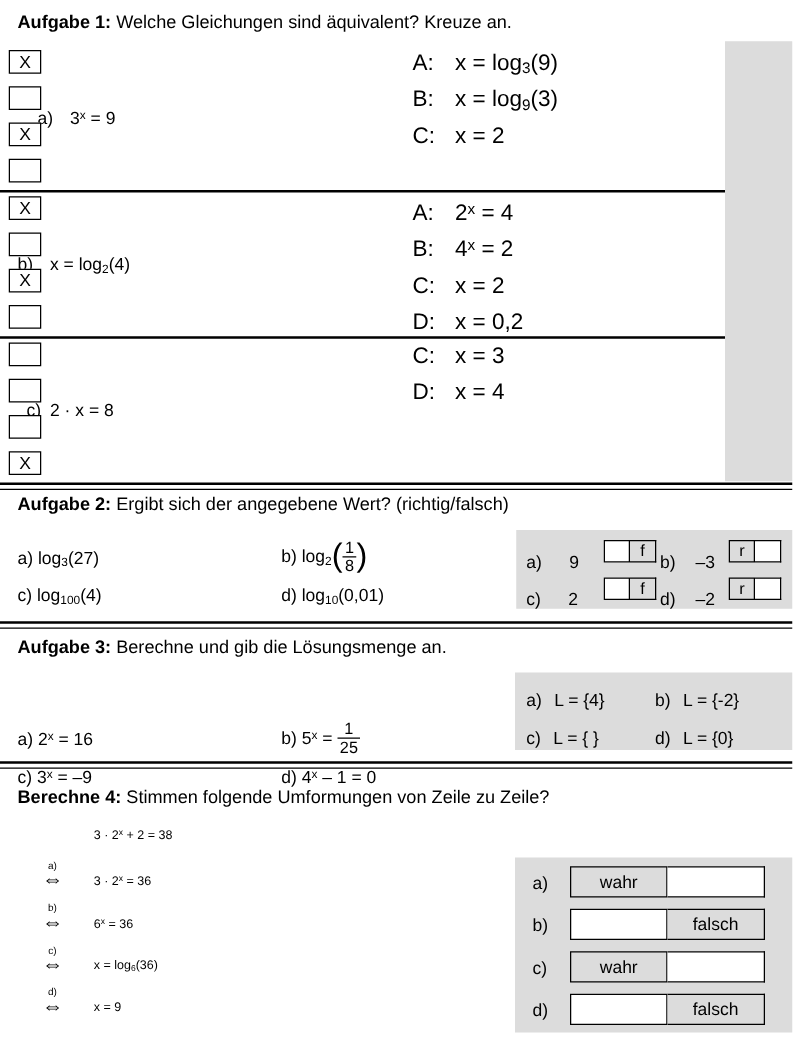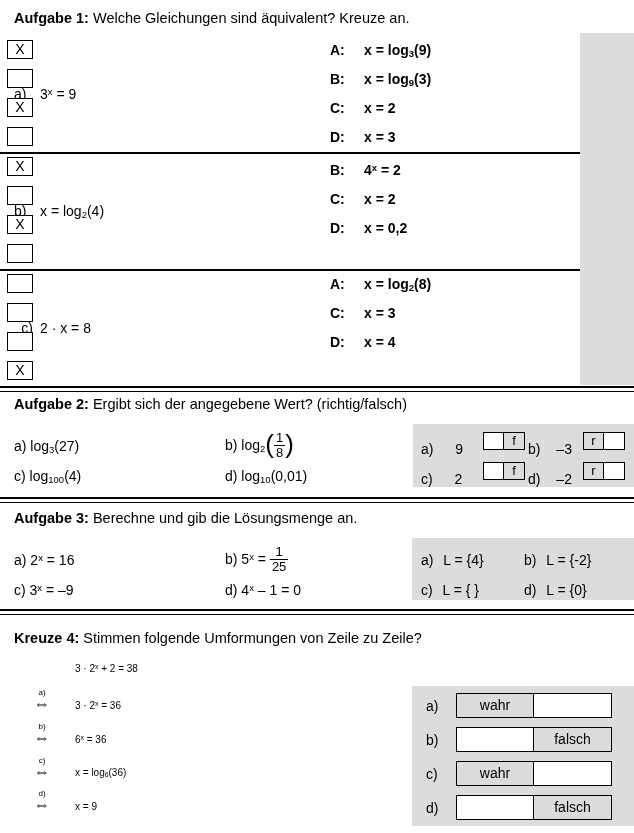--- a/index.html
+++ b/index.html
@@ -53,23 +53,22 @@
   }
   .a1-left .lbl { display: inline-block; width: 26px; }
   .a1-options {
     position: absolute;
     left: 330px;
     top: 0;
   }
   .a1-opt {
     height: 29px;
     line-height: 29px;
-    font-size: 14px;
-    white-space: nowrap;
-    font-weight: bold;
+    font-size: 18px;
+    white-space: nowrap;
   }
   .a1-opt .ol { display: inline-block; width: 34px; }
 
   .a1-graycol {
     position: absolute;
     left: 580px;
     width: 54px;
     background: #dcdcdc;
   }
   .cbx {
@@ -121,20 +120,21 @@
   }
   .rfbox + .rfbox { border-left: 0; }
   .rfbox.marked { background: #dcdcdc; }
 
   
   #a3-title { position: absolute; left: 0; top: 510px; width: 634px; }
   .a3-q {
     position: absolute;
     font-size: 14px;
     white-space: nowrap;
+    margin-top: 31px;
   }
   .a3-gray {
     position: absolute;
     left: 412px;
     top: 538px;
     width: 222px;
     height: 62px;
     background: #dcdcdc;
   }
   .a3-ans {
@@ -234,60 +234,59 @@
 <div class="page">
 
   <div id="a1-title" class="task-title">
     <b>Aufgabe 1:</b>
     <span>Welche Gleichungen sind äquivalent? Kreuze an.</span>
   </div>
 
   <div class="a1-graycol" style="top:33px;height:352px;"></div>
 
   <div class="a1-block" style="top:36px;height:116px;">
-    <div class="a1-left" style="top:50px;">
+    <div class="a1-left" style="top:50px;margin-left:16px;">
       <span class="lbl">a)</span><span>3</span><sup>x</sup><span> = 9</span>
     </div>
     <div class="a1-options" style="top:0px;">
       <div class="a1-opt"><span class="ol">A:</span><span>x = log</span><sub>3</sub><span>(9)</span></div>
       <div class="a1-opt"><span class="ol">B:</span><span>x = log</span><sub>9</sub><span>(3)</span></div>
       <div class="a1-opt"><span class="ol">C:</span><span>x = 2</span><sub></sub><span></span></div>
-      <div class="a1-opt"><span class="ol">D:</span><span>x = 3</span><sub></sub><span></span></div>
     </div>
   </div>
   <div class="cbx" style="top:40px;">X</div>
   <div class="cbx" style="top:69px;"></div>
   <div class="cbx" style="top:98px;">X</div>
   <div class="cbx" style="top:127px;"></div>
 
   <hr class="hrule" style="position:absolute;left:0;top:152px;width:580px;">
 
   <div class="a1-block" style="top:153px;height:116px;">
     <div class="a1-left" style="top:50px;">
       <span class="lbl">b)</span><span>x = log</span><sub>2</sub><span>(4)</span>
     </div>
     <div class="a1-options" style="top:0px;">
+      <div class="a1-opt"><span class="ol">A:</span><span>2</span><sup>x</sup><span> = 4</span></div>
       <div class="a1-opt"><span class="ol">B:</span><span>4</span><sup>x</sup><span> = 2</span></div>
       <div class="a1-opt"><span class="ol">C:</span><span>x = 2</span><sup></sup><span></span></div>
       <div class="a1-opt"><span class="ol">D:</span><span>x = 0,2</span><sup></sup><span></span></div>
     </div>
   </div>
   <div class="cbx" style="top:157px;">X</div>
   <div class="cbx" style="top:186px;"></div>
   <div class="cbx" style="top:215px;">X</div>
   <div class="cbx" style="top:244px;"></div>
 
   <hr class="hrule" style="position:absolute;left:0;top:269px;width:580px;">
 
   <div class="a1-block" style="top:270px;height:116px;">
     <div class="a1-left" style="top:50px;text-align:center;">
       <span class="lbl">c)</span><span>2 · x = 8</span>
     </div>
     <div class="a1-options" style="top:0px;">
-      <div class="a1-opt"><span class="ol">A:</span><span>x = log</span><sub>2</sub><span>(8)</span></div>
       <div class="a1-opt"><span class="ol">C:</span><span>x = 3</span><sub></sub><span></span></div>
       <div class="a1-opt"><span class="ol">D:</span><span>x = 4</span><sub></sub><span></span></div>
     </div>
   </div>
   <div class="cbx" style="top:274px;"></div>
   <div class="cbx" style="top:303px;"></div>
   <div class="cbx" style="top:332px;"></div>
   <div class="cbx" style="top:361px;">X</div>
 
   <hr class="hrule" style="position:absolute;left:0;top:386px;width:634px;">
@@ -400,21 +399,21 @@
   </div>
   <div class="a3-ans" style="left:524px;top:582px;">
     <span>d)</span>
     <span style="display:inline-block;width:6px;"></span><span>L = {0}</span>
   </div>
 
   <hr class="hrule" style="position:absolute;left:0;top:609px;width:634px;">
   <hr class="hrule-thin" style="position:absolute;left:0;top:614px;width:634px;">
 
   <div id="a4-title" class="task-title">
-    <b>Kreuze 4:</b>
+    <b>Berechne 4:</b>
     <span>Stimmen folgende Umformungen von Zeile zu Zeile?</span>
   </div>
 
   <div class="a4-gray"></div>
 
   <div class="a4-line" style="top:663px;">
     <span>3 · 2</span><sup>x</sup><span> + 2 = 38</span>
   </div>
 
   <div class="a4-arrow" style="top:689px;">

